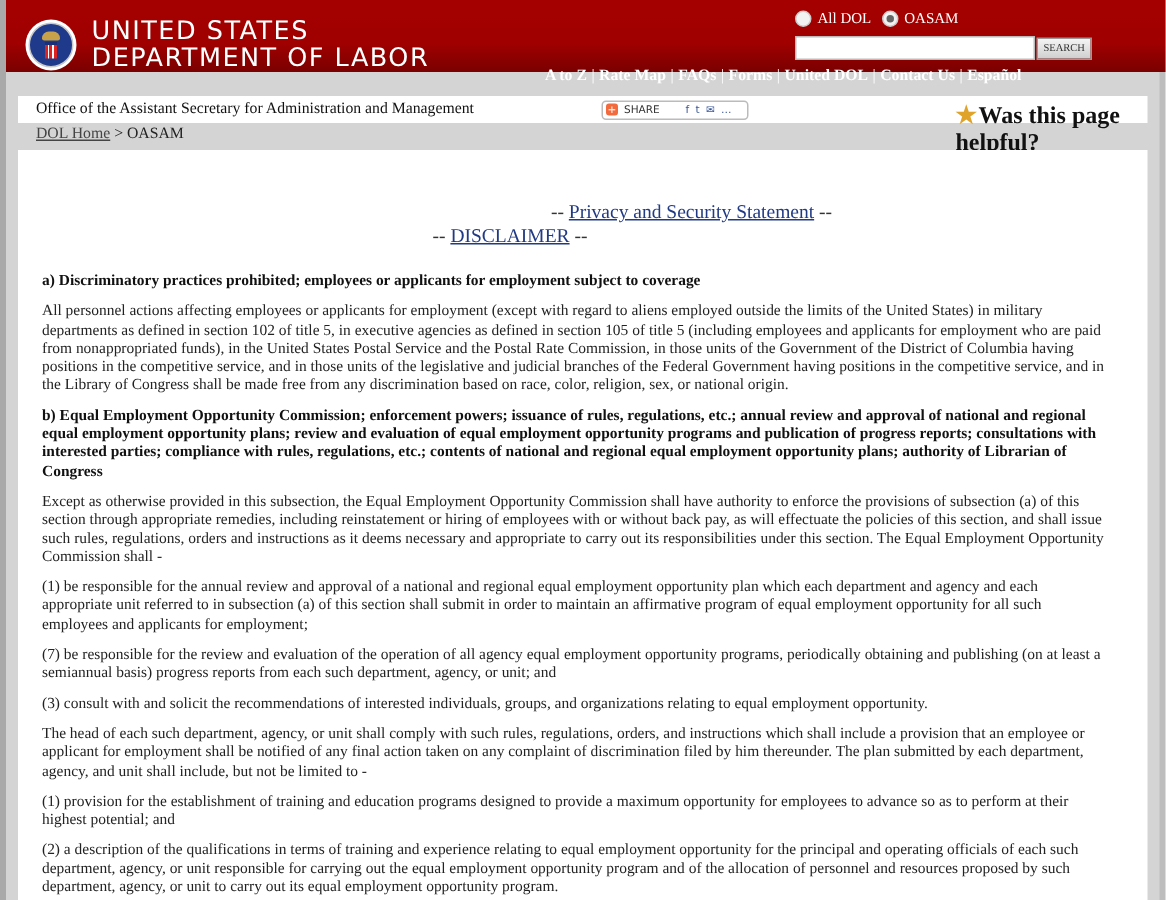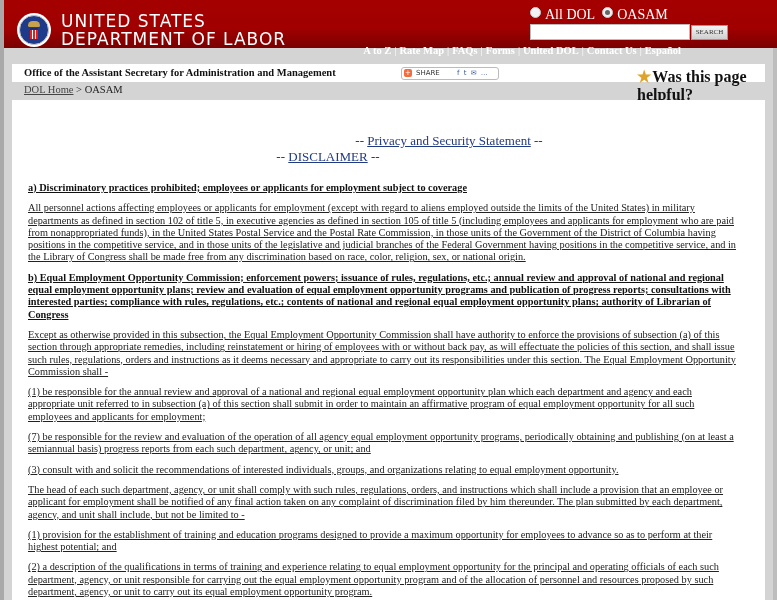--- a/index.html
+++ b/index.html
@@ -24,58 +24,58 @@
     width:28px; height:28px; border-radius:50%; background:#1f3a8a;
     border:1px solid #c9c9c9; position:relative;
   }
   .seal-eagle { position:absolute; left:8px; top:5px; width:12px; height:6px; background:#c8a24a; border-radius:6px 6px 2px 2px; }
   .seal-shield { position:absolute; left:10px; top:12px; width:8px; height:9px;
     background:repeating-linear-gradient(90deg,#d22 0 2px,#fff 2px 3px); border-top:2px solid #1a2f7a; }
   .logo-text {
     position:absolute; left:57px; top:12px; color:#fff;
     font-family:"DejaVu Sans", sans-serif; font-size:17px; line-height:18px; letter-spacing:1px;
   }
-  .radios { position:absolute; left:526px; top:7px; color:#fff; font-size:14px; display:flex; gap:4px; }
+  .radios { position:absolute; left:526px; top:7px; color:#fff; font-size:10px; display:flex; align-items:center; gap:4px; }
   .radio { width:9px; height:9px; border-radius:50%; background:#f2f2f2; border:1px solid #ccc; display:inline-block; position:relative; }
   .radio.checked::after { content:""; position:absolute; left:2px; top:2px; width:5px; height:5px; border-radius:50%; background:#666; }
   .search-input { position:absolute; left:526px; top:24px; width:158px; height:14px; background:#fff; border:1px solid #bbb; }
   .search-btn {
     position:absolute; left:687px; top:25px; width:35px; height:13px;
     background:linear-gradient(#f4f4f4,#cfcfcf); border:1px solid #999;
     font-family:Liberation Serif, serif; font-size:7px; color:#333; text-align:center; line-height:13px;
   }
   .topnav {
     position:absolute; right:106px; top:45px; color:#fff; font-size:10.5px; font-weight:bold; white-space:nowrap;
   }
   .topnav span.sep { font-weight:normal; margin:0 3px; }
   .office-bar {
     position:absolute; left:12px; top:64px; width:753px; height:18px; background:#fff;
   }
-  .office-title { position:absolute; left:12px; top:3px; font-size:10.5px; font-weight:bold; color:#111; }
+  .office-title { position:absolute; left:12px; top:3px; font-size:10.5px; font-weight:normal; color:#111; }
   .share {
     position:absolute; left:389px; top:3px; width:96px; height:11px; border:1px solid #bbb; border-radius:3px;
     font-family:"DejaVu Sans", sans-serif; font-size:7px; color:#333; line-height:11px;
   }
   .share-plus { position:absolute; left:2px; top:1px; width:8px; height:8px; background:#f36b3c; border-radius:2px; color:#fff; font-size:7px; line-height:8px; text-align:center; }
   .share-label { position:absolute; left:14px; top:0; }
   .share-icons { position:absolute; left:55px; top:0; color:#3b5998; font-size:7px; letter-spacing:1px; }
   .helpful { position:absolute; left:625px; top:3px; font-size:16px; font-weight:bold; color:#111; }
   .star { color:#e0a32a; margin-right:1px; }
   .breadcrumb { position:absolute; left:24px; top:84px; font-size:10.5px; color:#222; }
   .breadcrumb a { color:#444; text-decoration:underline; }
   .content {
     position:absolute; left:12px; top:100px; width:753px; height:500px; background:#fff; overflow:hidden;
   }
   .page-title { position:absolute; left:14px; top:7px; font-size:18px; color:#213a84; margin:0; font-weight:normal; }
-  .links { position:absolute; left:0; top:33px; width:632px; text-align:center; font-size:13px; color:#333; line-height:16px; }
+  .links { position:absolute; left:12px; top:33px; width:632px; text-align:center; font-size:13px; color:#333; line-height:16px; }
   .links .row1 { padding-left:242px; }
   .links .row2 { }
   .links a { color:#213a84; text-decoration:underline; }
   .body { position:absolute; left:16px; top:82px; width:728px; font-size:10.3px; line-height:12.3px; color:#222; }
-  .body p { margin:0 16px 8px 0;text-decoration:underline; }
+  .body p { margin:0 16px 8px 0; }
   .body p.head { font-weight:bold; color:#111; }
 </style>
 </head>
 <body>
 
 <div class="left-rail"></div>
 <div class="right-rail"></div>
 
 <div class="header">
   <div class="seal">

